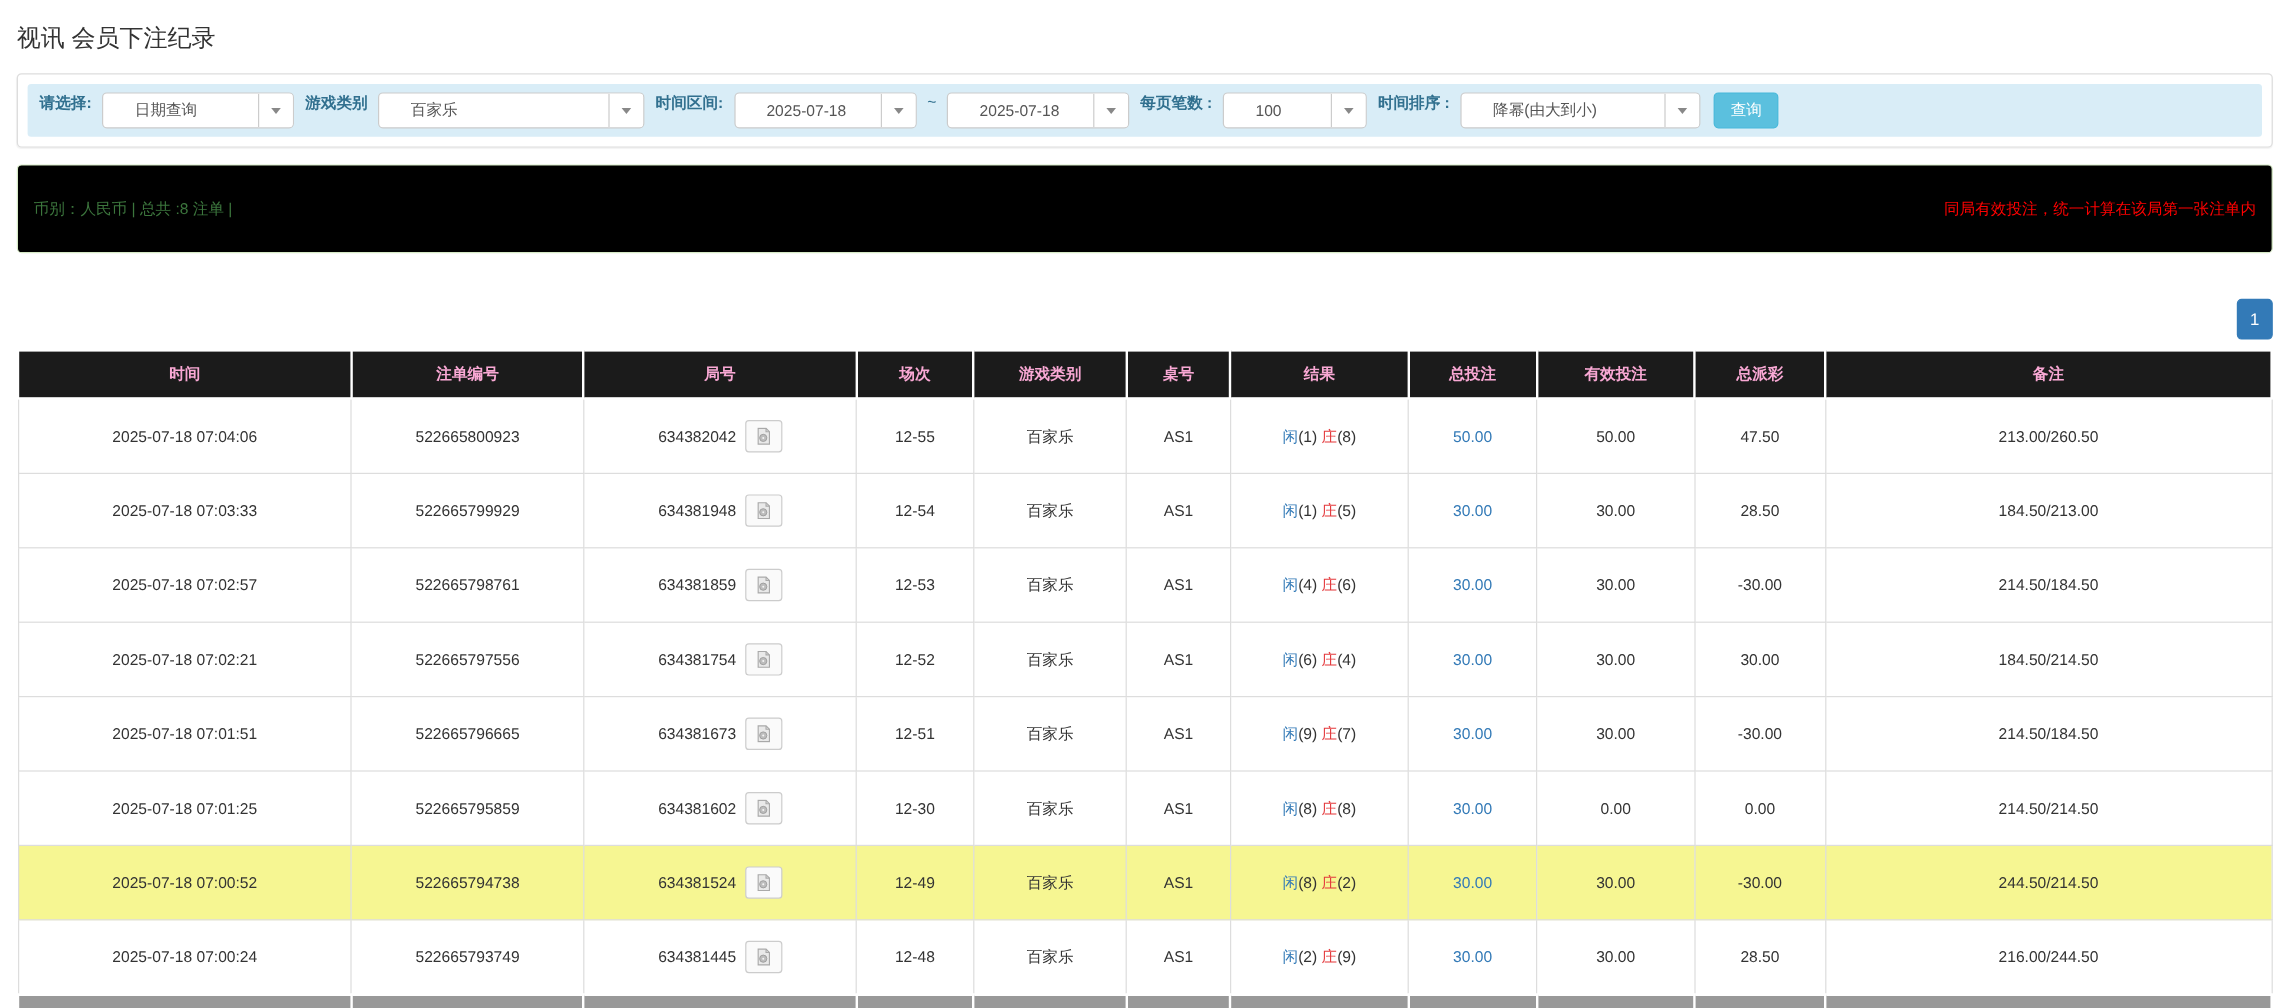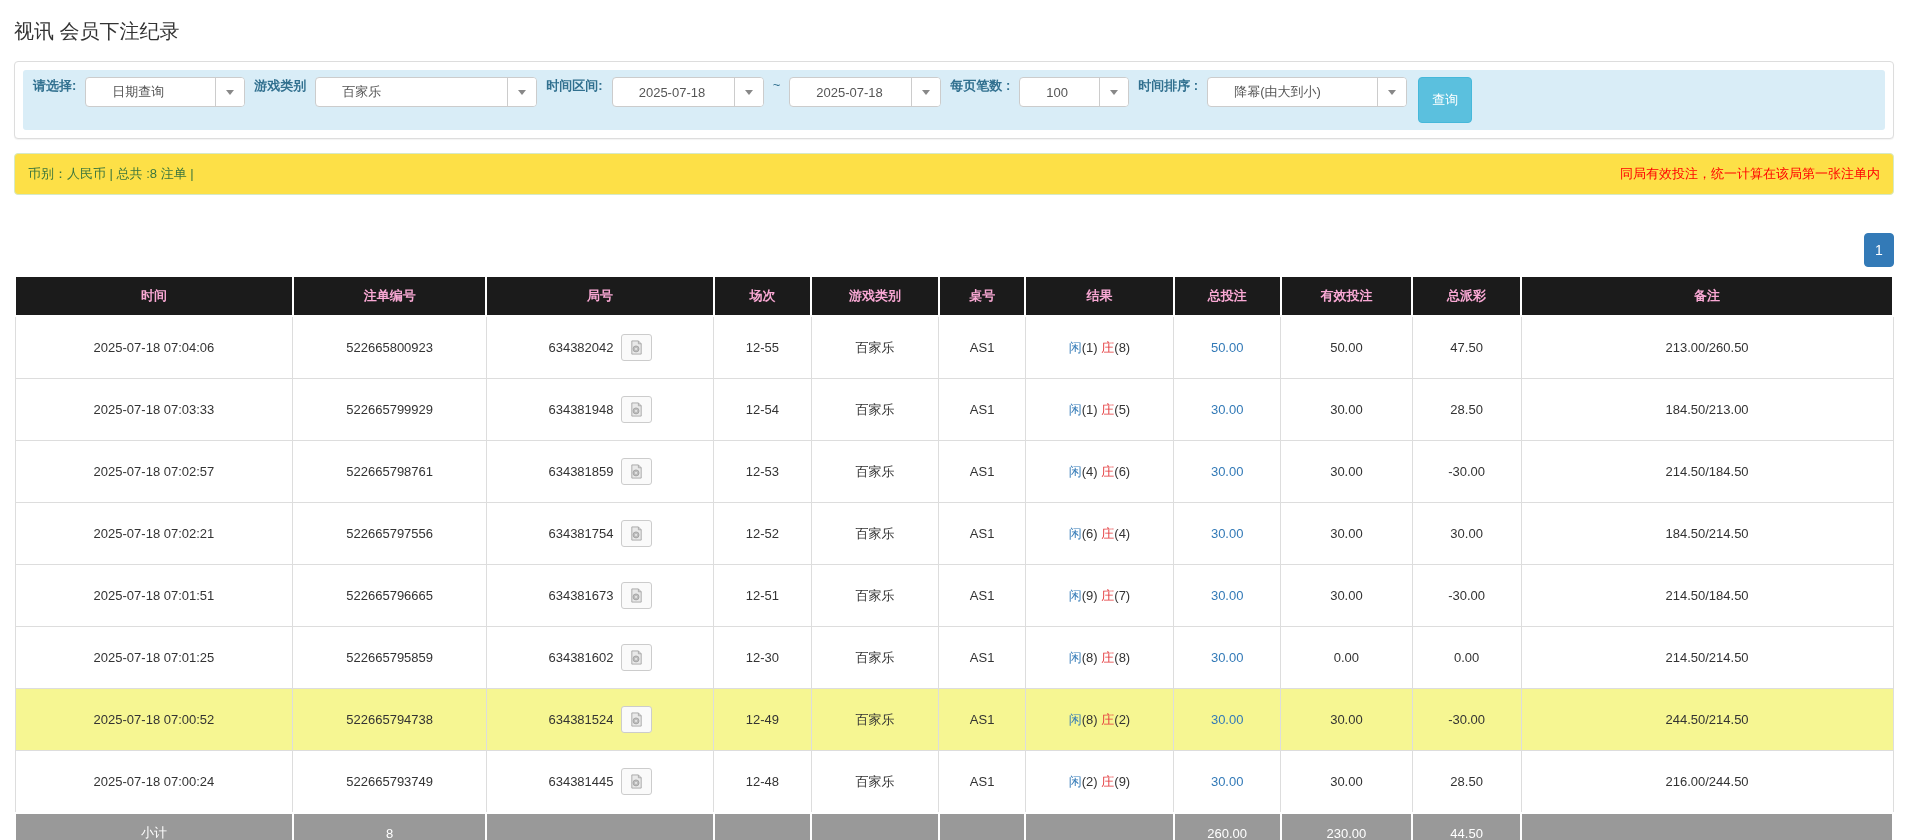--- a/index.html
+++ b/index.html
@@ -70,40 +70,40 @@
   }
   .caret-glyph {
     width: 0; height: 0;
     border-left: 4px solid transparent;
     border-right: 4px solid transparent;
     border-top: 5px solid #888;
   }
   .w-select  { width: 160px; }
   .w-game    { width: 222px; }
   .w-date    { width: 152px; }
-  .w-perpage { width: 110px; }
+  .w-perpage { width: 120px; }
   .w-sort    { width: 200px; }
   .btn-search {
     background: #5bc0de;
     border: 1px solid #46b8da;
     color: #fff;
     font-size: 13px;
-    height: 46px;
+    height: 30px;
     padding: 0 13px;
     border-radius: 4px;
     cursor: pointer;
     margin-left: 2px;
   }
 
   
   .summary-bar {
-    background: #fde047;
+    background: #000000;
     border: 1px solid #d6e9c6;
     border-radius: 4px;
-    padding: 11px 13px;
+    padding: 27px 13px;
     display: flex;
     justify-content: space-between;
     align-items: center;
     font-size: 13px;
   }
   .summary-left  { color: #3c763d; }
   .summary-right { color: #f00; }
 
   
   .pager-top    { text-align: right; margin: 38px 0 8px 0; }

